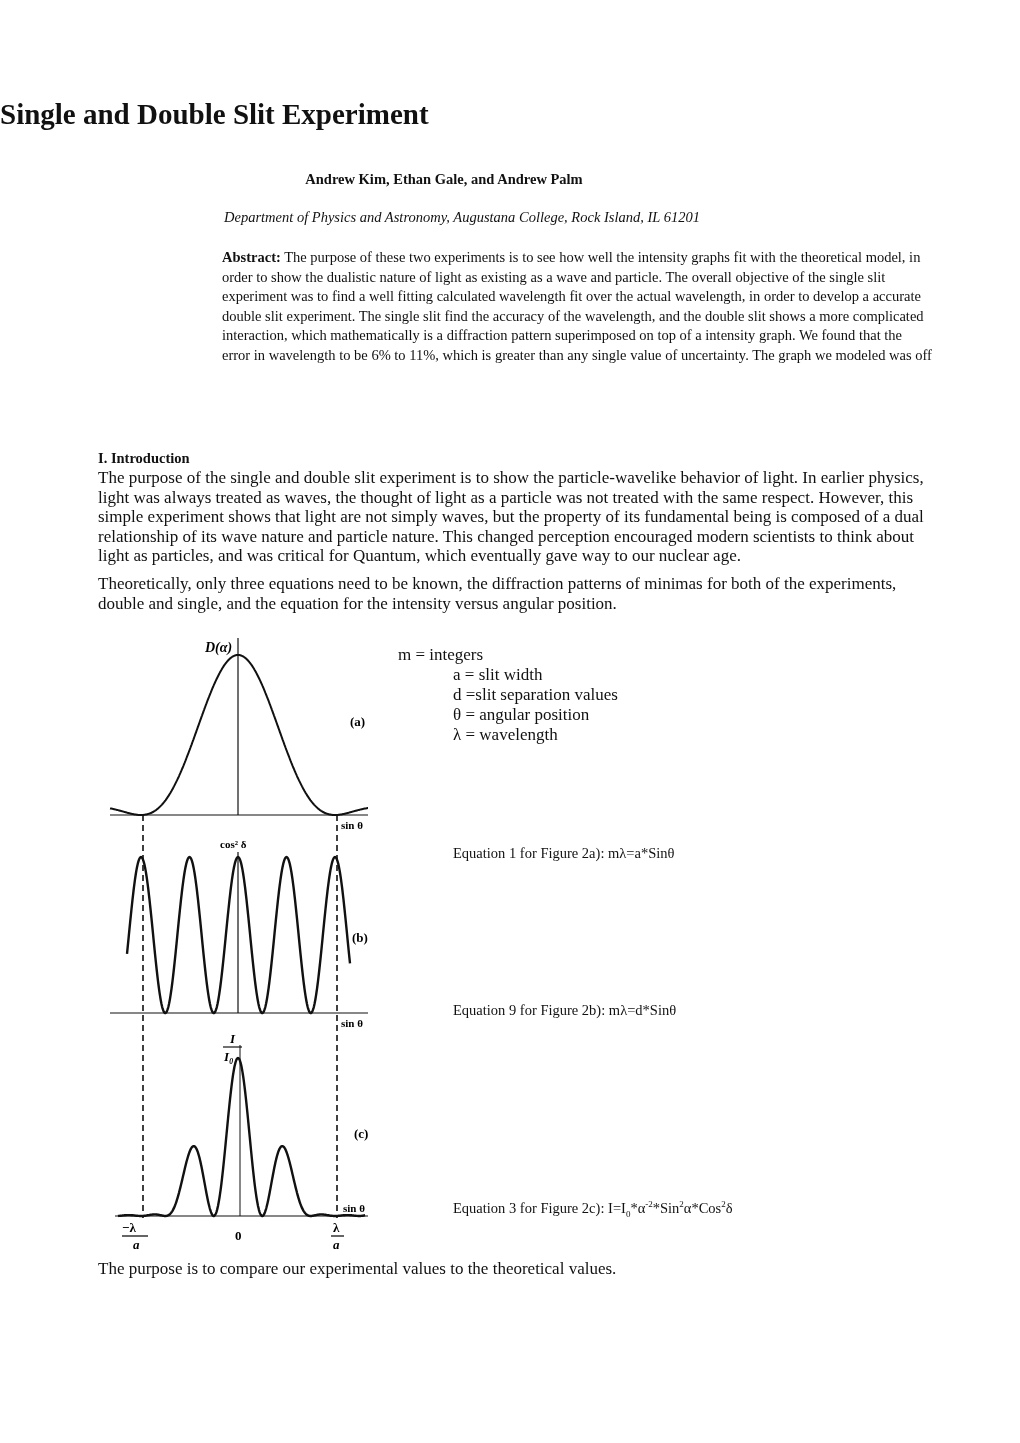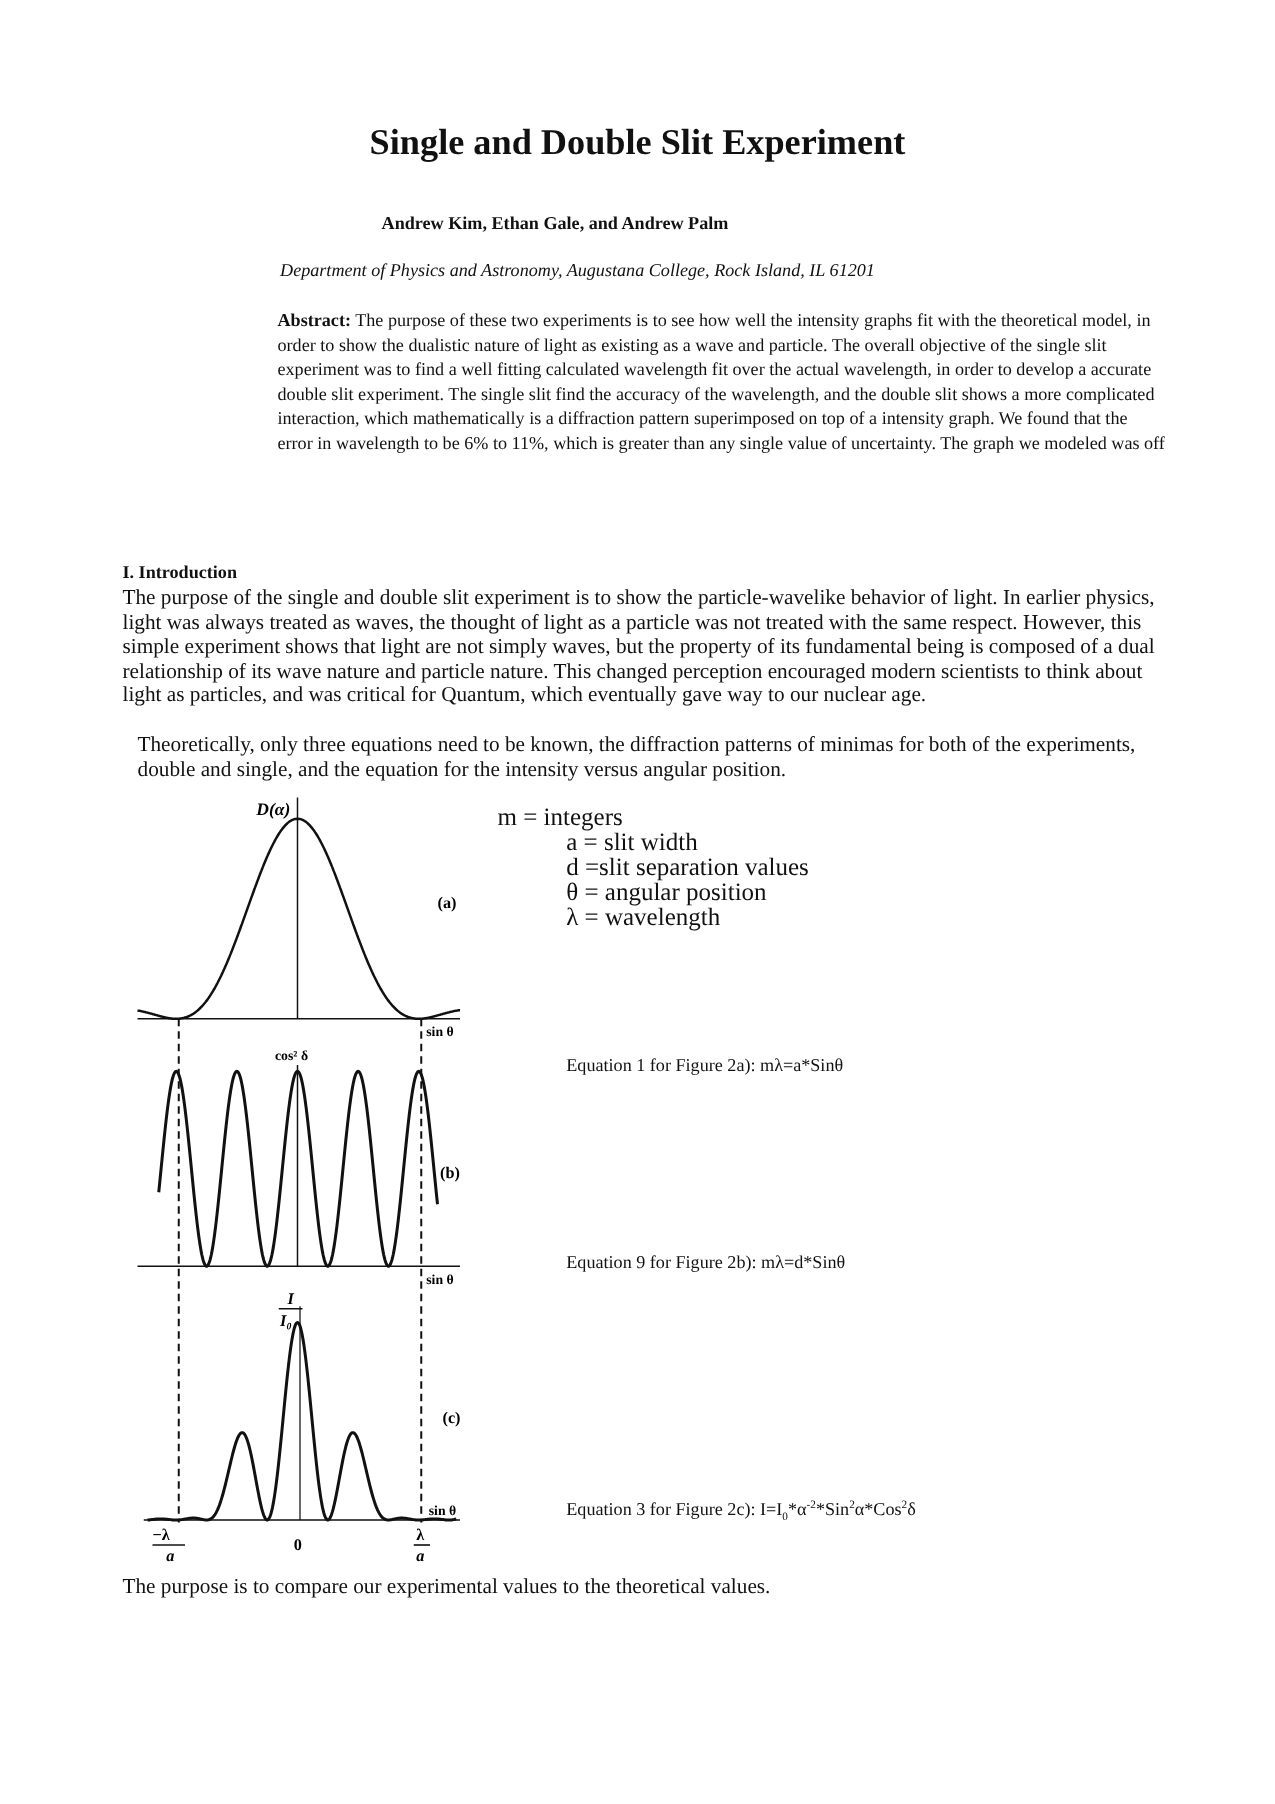--- a/index.html
+++ b/index.html
@@ -1,29 +1,29 @@
 <!DOCTYPE html>
 <html><head>
 <meta charset="utf-8">
 <style>
   html, body { margin: 0; padding: 0; background: #ffffff; }
   body { width: 1020px; height: 1443px; position: relative; overflow: hidden;
          font-family: "Liberation Serif", serif; color: #111; }
   .abs { position: absolute; }
-  .title { top: 98px; left: 0; width: 1020px; text-align: center; font-weight: bold; font-size: 29px; }
+  .title { top: 98px; left: 0; width: 1020px; text-align: left; font-weight: bold; font-size: 29px; }
   .authors { top: 171px; left: 0; width: 888px; text-align: center; font-weight: bold; font-size: 14.5px; }
   .affil { top: 209px; left: 0; width: 924px; text-align: center; font-style: italic; font-size: 14.5px; }
   .abstract { top: 248px; left: 222px; width: 710px; font-size: 14.5px; line-height: 19.6px; }
   .abstract b { font-weight: bold; }
   .h1 { top: 428px; left: 98px; font-weight: bold; font-size: 14.5px; margin-top: 22px; }
   .para { left: 98px; width: 830px; font-size: 17px; line-height: 19.6px; }
   .p1 { top: 468px; }
-  .p2 { top: 586px; margin-left: 12px; }
+  .p2 { top: 574px; }
   .p3 { top: 1259px; }
-  .defs { top: 645px; font-size: 20px; line-height: 19.7px; }
+  .defs { top: 645px; font-size: 17px; line-height: 19.7px; }
   .eq { left: 453px; font-size: 14.5px; }
   .eq1 { top: 845px; }
   .eq2 { top: 1002px; }
   .eq3 { top: 1200px; font-family: Liberation Serif, serif; }
   sup, sub { font-size: 9px; line-height: 0; }
   svg text { font-family: "Liberation Serif", serif; }
 </style>
 </head>
 <body>
 

